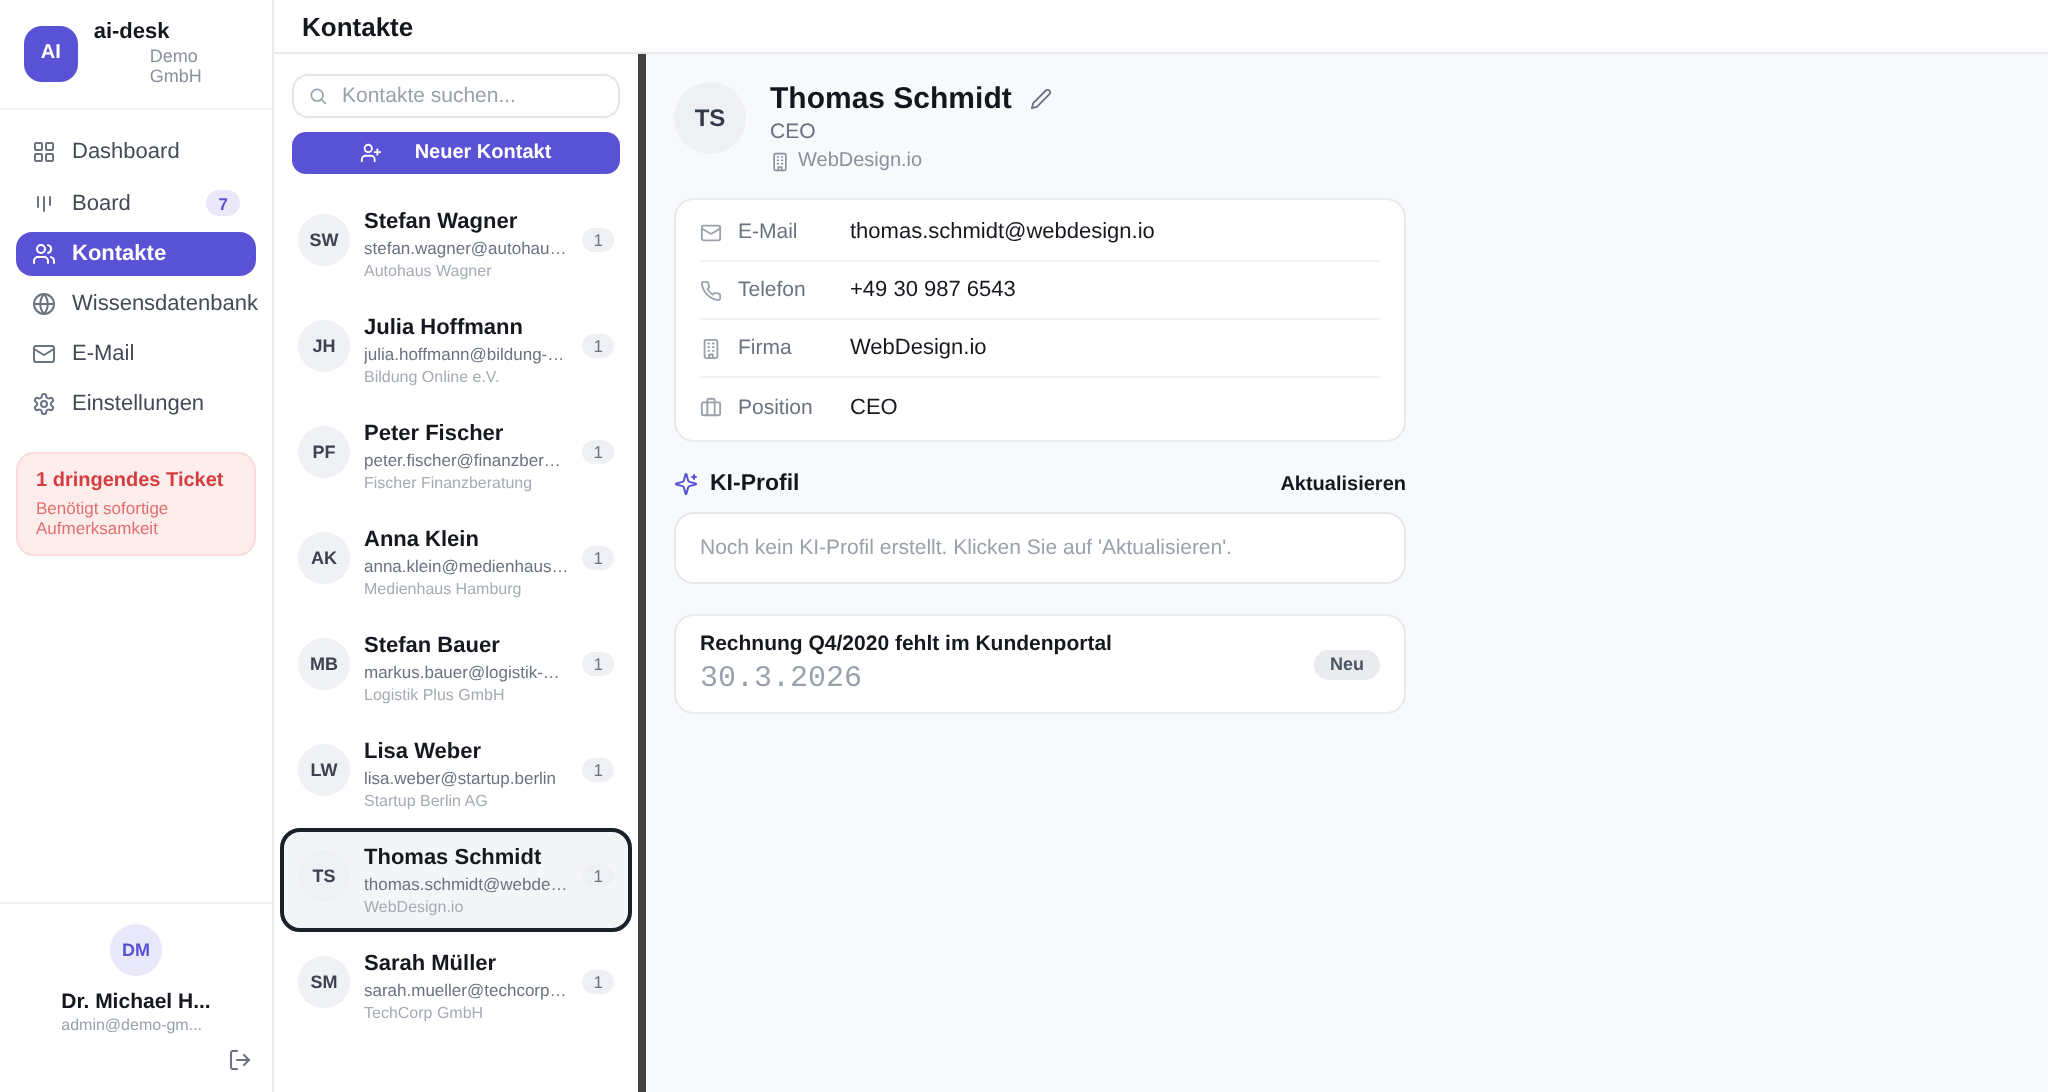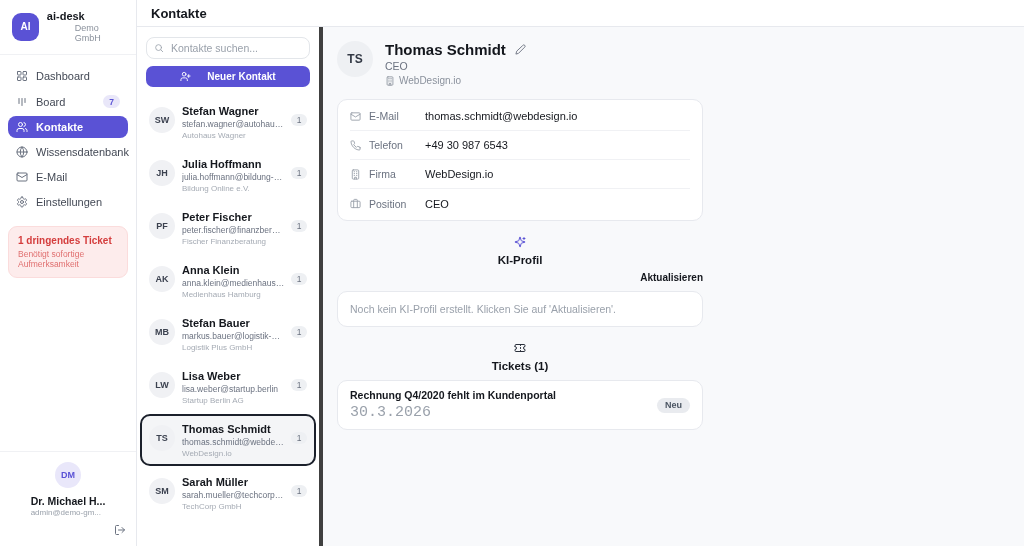--- a/index.html
+++ b/index.html
@@ -71,21 +71,21 @@
 
   .card { background:#fff; border:1px solid #e7e9ee; border-radius:10px; }
   .info-card { padding:2px 12px; margin-bottom:15px; }
   .field-row { display:flex; align-items:center; height:29px; border-bottom:1px solid #f0f1f4; gap:8px; }
   .field-row:last-child { border-bottom:none; }
   .f-icon { color:#9aa1ab; flex-shrink:0; }
   .f-icon svg { width:11px; height:11px; }
   .f-label { width:48px; font-size:10.5px; color:#6b7280; flex-shrink:0; }
   .f-value { font-size:11px; color:#15181e; }
 
-  .section-header { display:flex; align-items:center; gap:6px; margin-bottom:8px;flex-direction:column; }
+  .section-header { display:flex; align-items:center; gap:6px; margin-bottom:8px; }
   .section-header .s-icon svg { width:12px; height:12px; }
   .s-icon.purple { color:#5a52d5; }
   .s-icon.dark { color:#2a303b; }
   .section-title { font-size:11.5px; font-weight:700; color:#14171d; }
   .section-action { margin-left:auto; font-size:10px; font-weight:600; color:#14171d; cursor:pointer; }
   .ki-card { padding:11px 12px; margin-bottom:15px; font-size:10.5px; color:#9aa1ab; }
   .ticket-card { padding:8px 12px; display:flex; align-items:center; cursor:pointer; }
   .t-title { font-size:10.5px; font-weight:700; color:#15181e; }
   .t-date { font-size:15px; color:#9aa1ab; margin-top:3px;font-family:Liberation Mono, monospace; }
   .t-badge { margin-left:auto; background:#e9ebef; color:#4b5563; font-size:9px; padding:2.5px 8px; border-radius:999px; font-weight:600; flex-shrink:0; }
@@ -365,29 +365,20 @@
                 <path d="M9.9 15.5a2 2 0 0 0-1.4-1.4L2.4 12.5a.5.5 0 0 1 0-1L8.5 9.9A2 2 0 0 0 9.9 8.5l1.6-6.1a.5.5 0 0 1 1 0l1.6 6.1a2 2 0 0 0 1.4 1.4l6.1 1.6a.5.5 0 0 1 0 1l-6.1 1.6a2 2 0 0 0-1.4 1.4l-1.6 6.1a.5.5 0 0 1-1 0z"></path>
                 <path d="M20 3v4"></path>
                 <path d="M18 5h4"></path>
               </svg>
             </span>
           <span class="section-title">KI-Profil</span>
           <span class="section-action">Aktualisieren</span>
         </div>
         <div class="card ki-card">Noch kein KI-Profil erstellt. Klicken Sie auf 'Aktualisieren'.</div>
 
-        <div class="section-header">
-          <span class="s-icon dark">
-              <svg viewBox="0 0 24 24" fill="none" stroke="currentColor" stroke-width="2" stroke-linecap="round" stroke-linejoin="round">
-                <path d="M2 9a3 3 0 0 1 0 6v2a2 2 0 0 0 2 2h16a2 2 0 0 0 2-2v-2a3 3 0 0 1 0-6V7a2 2 0 0 0-2-2H4a2 2 0 0 0-2 2Z"></path>
-                <path d="M13 5v2M13 11v2M13 17v2"></path>
-              </svg>
-            </span>
-          <span class="section-title">Tickets (1)</span>
-        </div>
         <div>
             <div class="card ticket-card">
               <div>
                 <div class="t-title">Rechnung Q4/2020 fehlt im Kundenportal</div>
                 <div class="t-date">30.3.2026</div>
               </div>
               <span class="t-badge">Neu</span>
             </div>
           </div>
       </div>

